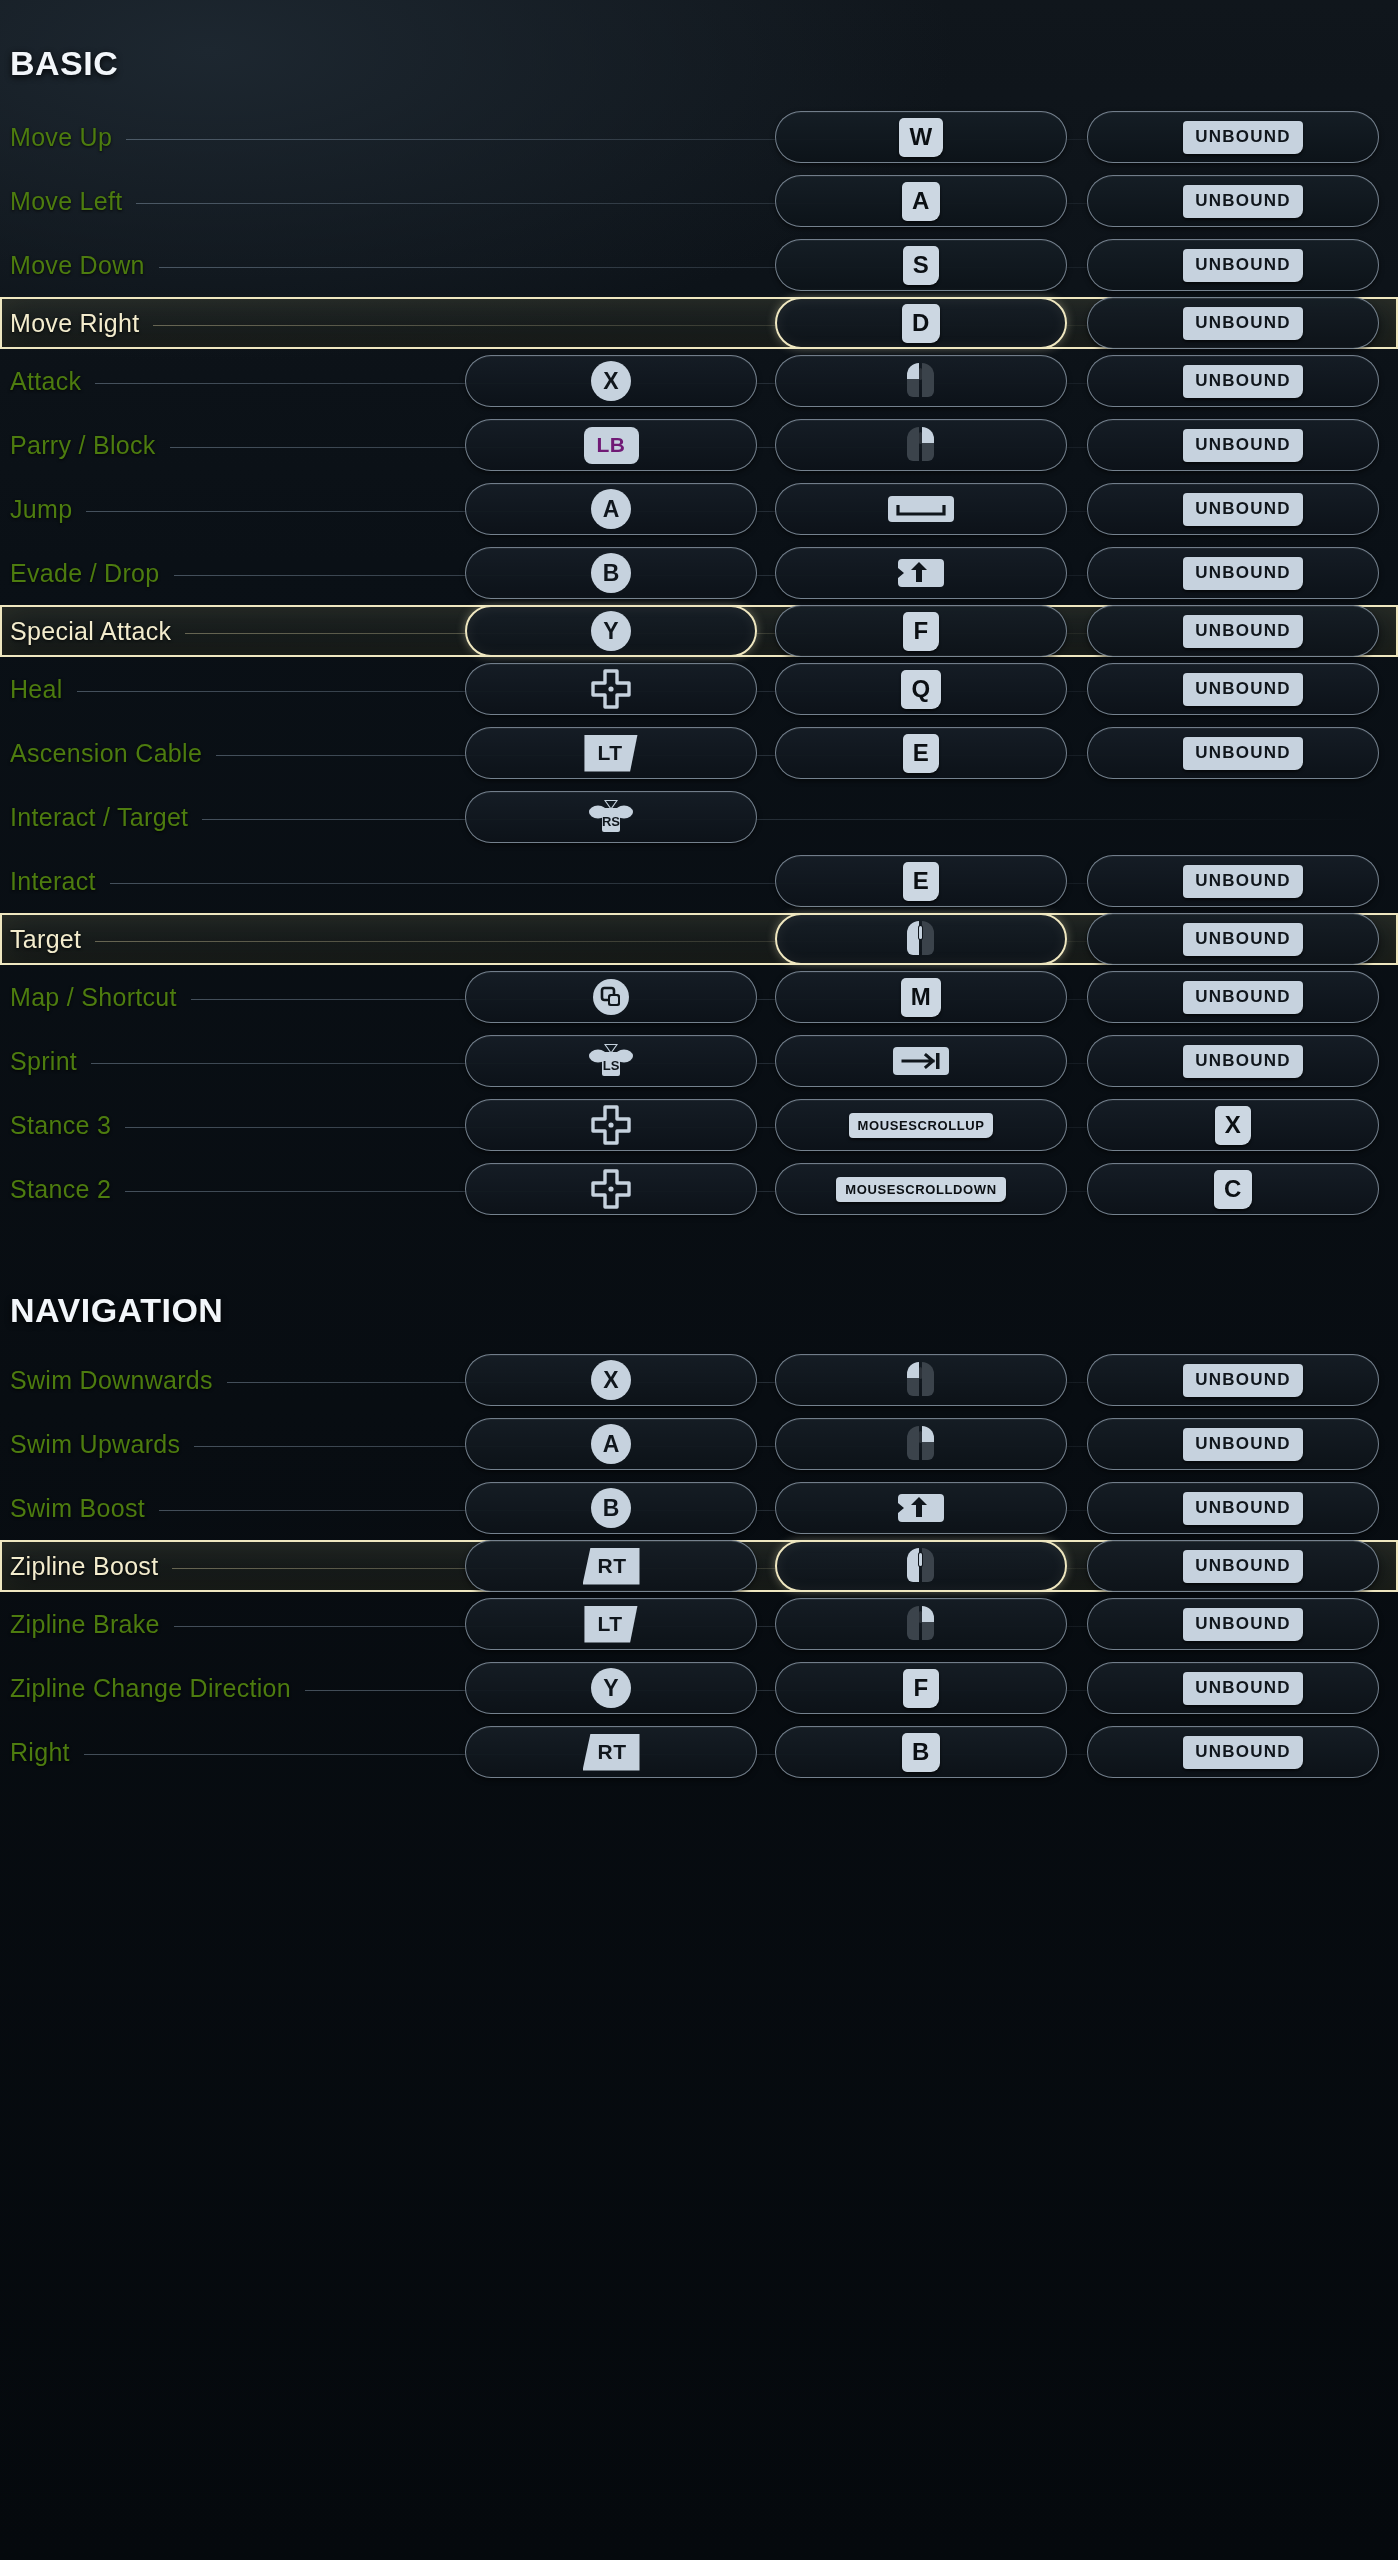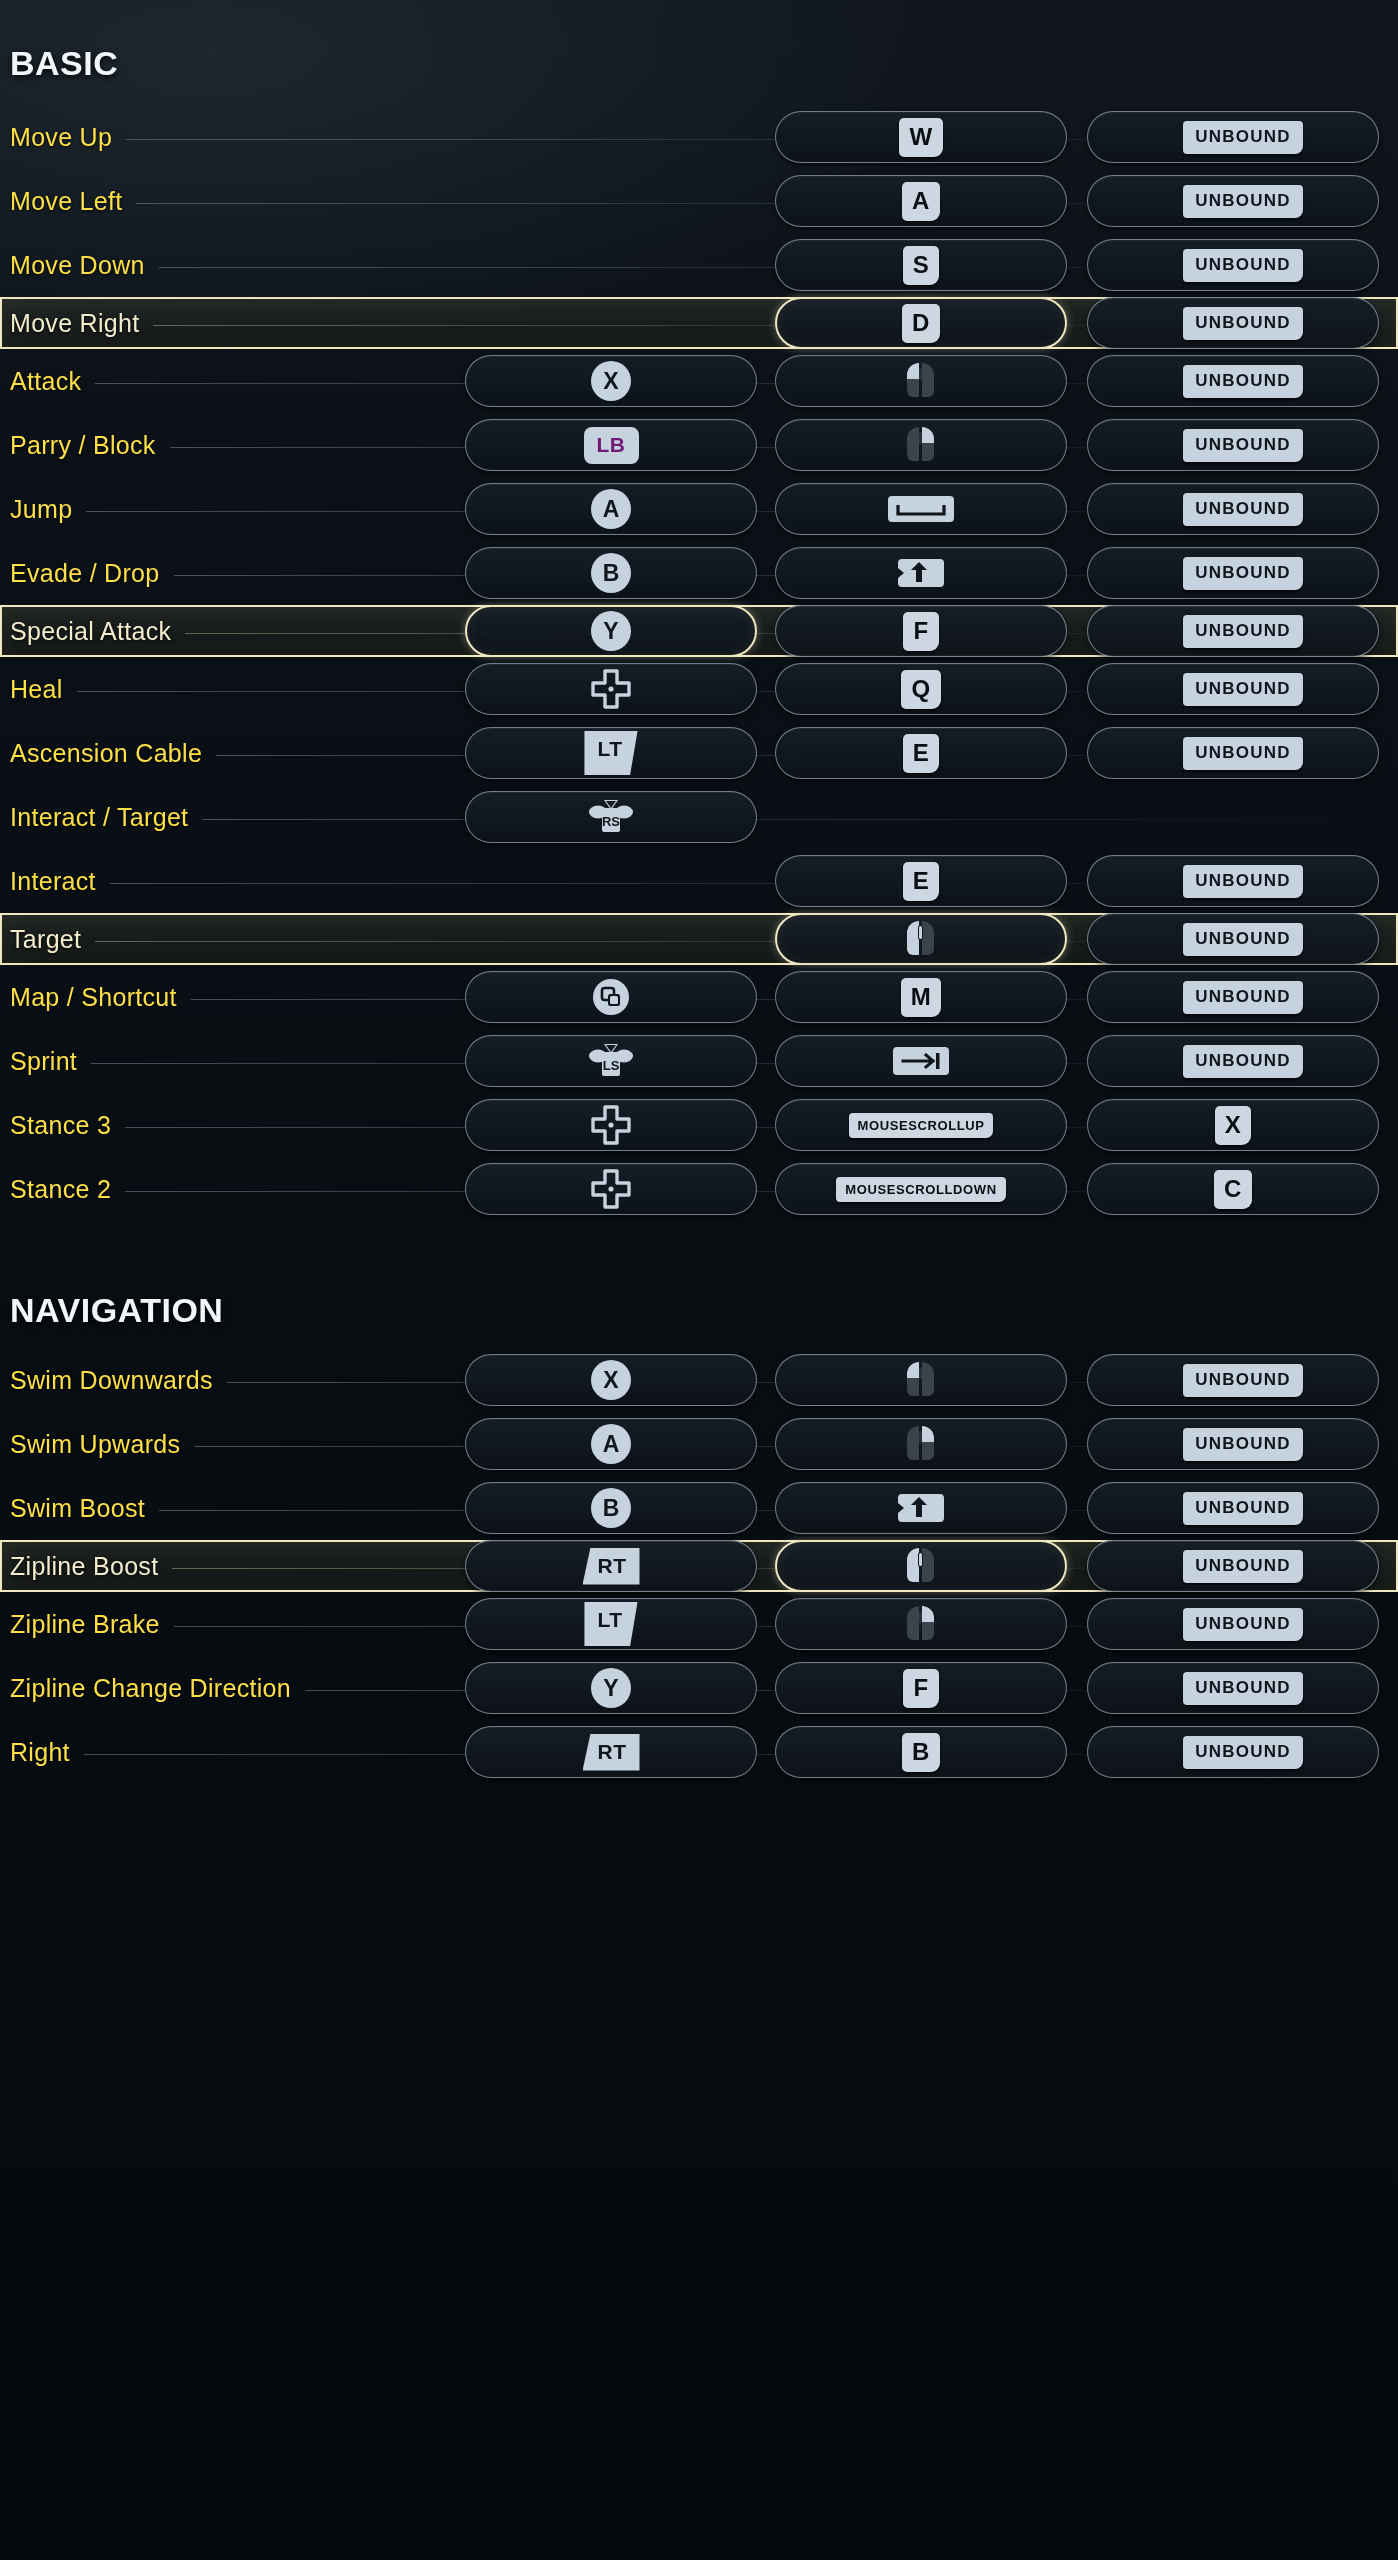--- a/index.html
+++ b/index.html
@@ -24,21 +24,21 @@
   }
 
   
   .row{
     position:relative;
     height:64px;
     display:flex; align-items:center;
     padding:0 10px 0 10px;
   }
   .row .label{
-    font-size:25px; color:#fde047; letter-spacing:.3px;
+    font-size:25px; color:#4d7c0f; letter-spacing:.3px;
     white-space:nowrap; flex:0 0 auto;
     text-shadow:0 1px 3px rgba(0,0,0,.8);
   }
   .row .rule{
     flex:1 1 auto; height:1px; margin:0 16px 0 14px;
     background:linear-gradient(90deg,rgba(150,170,190,.42) 0%,rgba(150,170,190,.17) 55%,rgba(150,170,190,0) 100%);
     position:relative; top:2px;
   }
 
   
@@ -108,21 +108,21 @@
   }
   
   .bumper{
     background:#c6d2de; color:#701a75;
     font-size:21px; font-weight:700; letter-spacing:.5px;
     padding:6px 13px 7px 13px; border-radius:8px;
   }
   .trigger{
     background:#c6d2de; color:#10161c;
     font-size:21px; font-weight:700; letter-spacing:.5px;
-    padding:6px 15px 14px 13px;
+    padding:6px 15px 7px 13px;
     clip-path:polygon(0 0, 100% 0, 86% 100%, 0 100%);
   }
   .trigger.rt{ clip-path:polygon(14% 0, 100% 0, 100% 100%, 0 100%); padding:6px 13px 7px 15px; }
   svg{ display:block; }
 </style>
 </head>
 <body>
 
 <div id="root">
     <div style="height:28px"></div>

